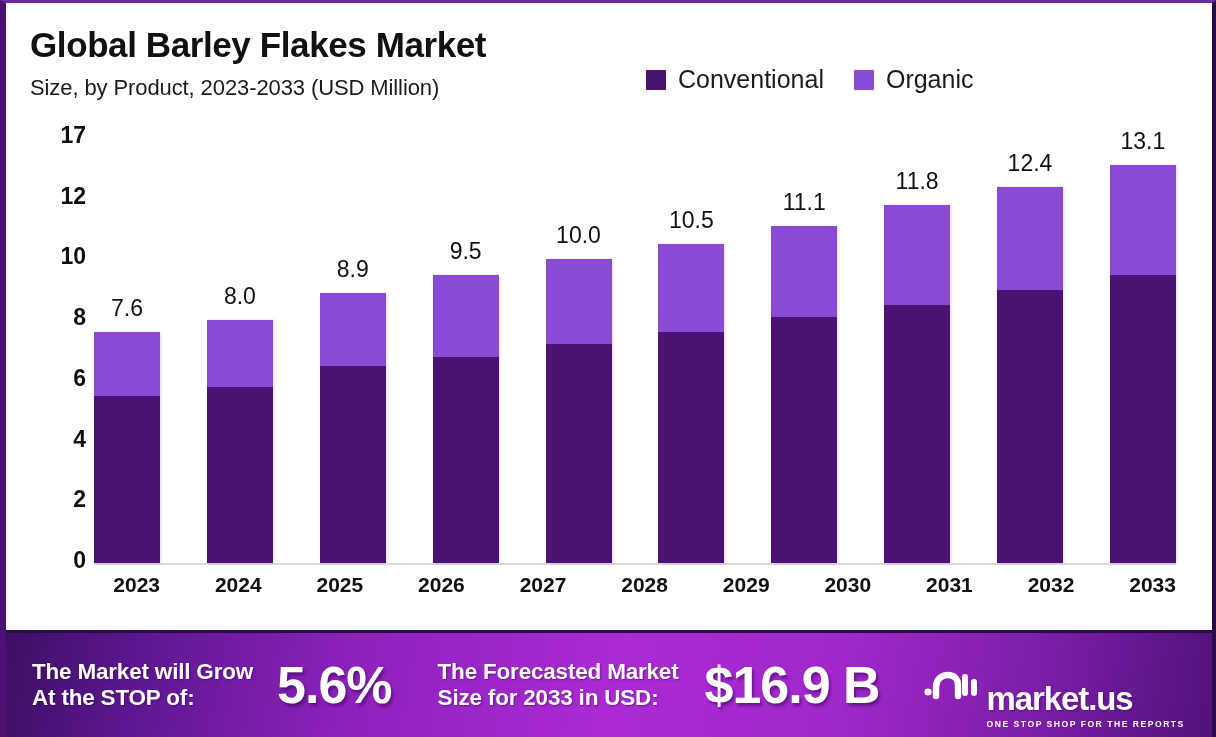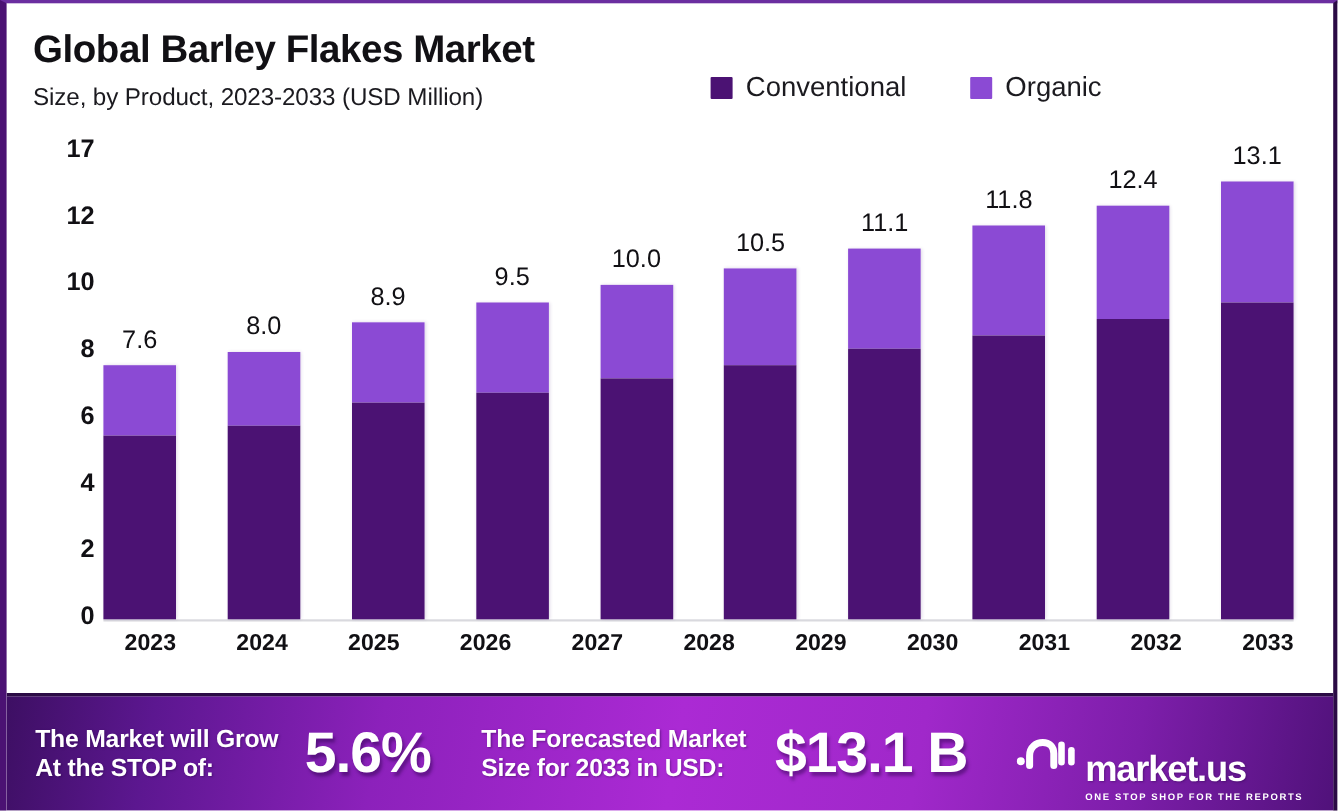--- a/index.html
+++ b/index.html
@@ -27,21 +27,21 @@
   }
   .chart-subtitle {
     margin-top: 11px;
     font-size: 22px; font-weight: 400; color: #1b1a1f;
     letter-spacing: -0.1px; white-space: nowrap;
   }
 
   
   .legend {
     position: absolute; left: 640px; top: 62px;
-    display: flex; align-items: flex-start; gap: 58px;
+    display: flex; align-items: flex-start; gap: 30px;
   }
   .legend-item { display: flex; align-items: center; gap: 12px; }
   .legend-swatch { width: 20px; height: 20px; border-radius: 1px; flex: 0 0 auto; }
   .legend-label { font-size: 25px; color: #1b1a1f; font-weight: 400; white-space: nowrap; }
 
   
   .plot {
     position: absolute;
     left: 88px; top: 132px;
     width: 1100px; height: 430px;
@@ -249,21 +249,21 @@
         <span>At the STOP of:</span>
       </div>
       <div class="footer-figure" id="cagr-value">5.6%</div>
     </div>
 
     <div class="footer-block" id="forecast-block">
       <div class="footer-text">
         <span>The Forecasted Market</span><br>
         <span>Size for 2033 in USD:</span>
       </div>
-      <div class="footer-figure" id="forecast-value">$13.1 B</div>
+      <div class="footer-figure" id="forecast-value">$16.9 B</div>
     </div>
 
     <div class="logo">
       <span class="logo-mark">
         <svg viewBox="0 0 54 38" width="54" height="38" aria-hidden="true">
           <circle cx="4" cy="26" r="3.6" fill="#ffffff"></circle>
           <path d="M12 30 L12 21 C12 13 18 9 24 9 C30 9 34 13 34 19 L34 30" fill="none" stroke="#ffffff" stroke-width="6.4" stroke-linecap="round"></path>
           <rect x="38" y="8" width="6" height="22" rx="3" fill="#ffffff"></rect>
           <rect x="47" y="13" width="6" height="17" rx="3" fill="#ffffff"></rect>
         </svg>

